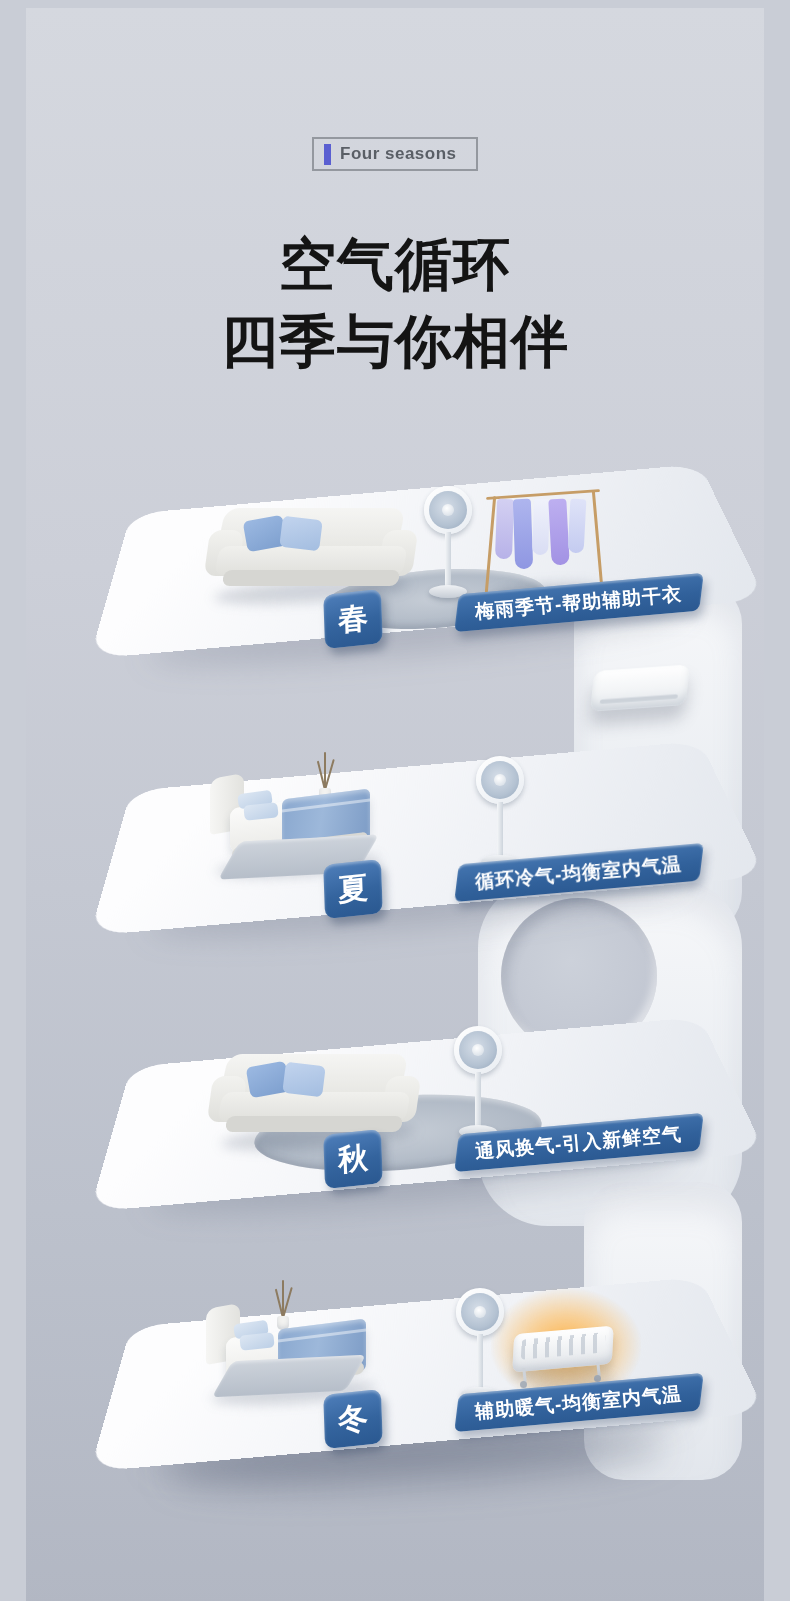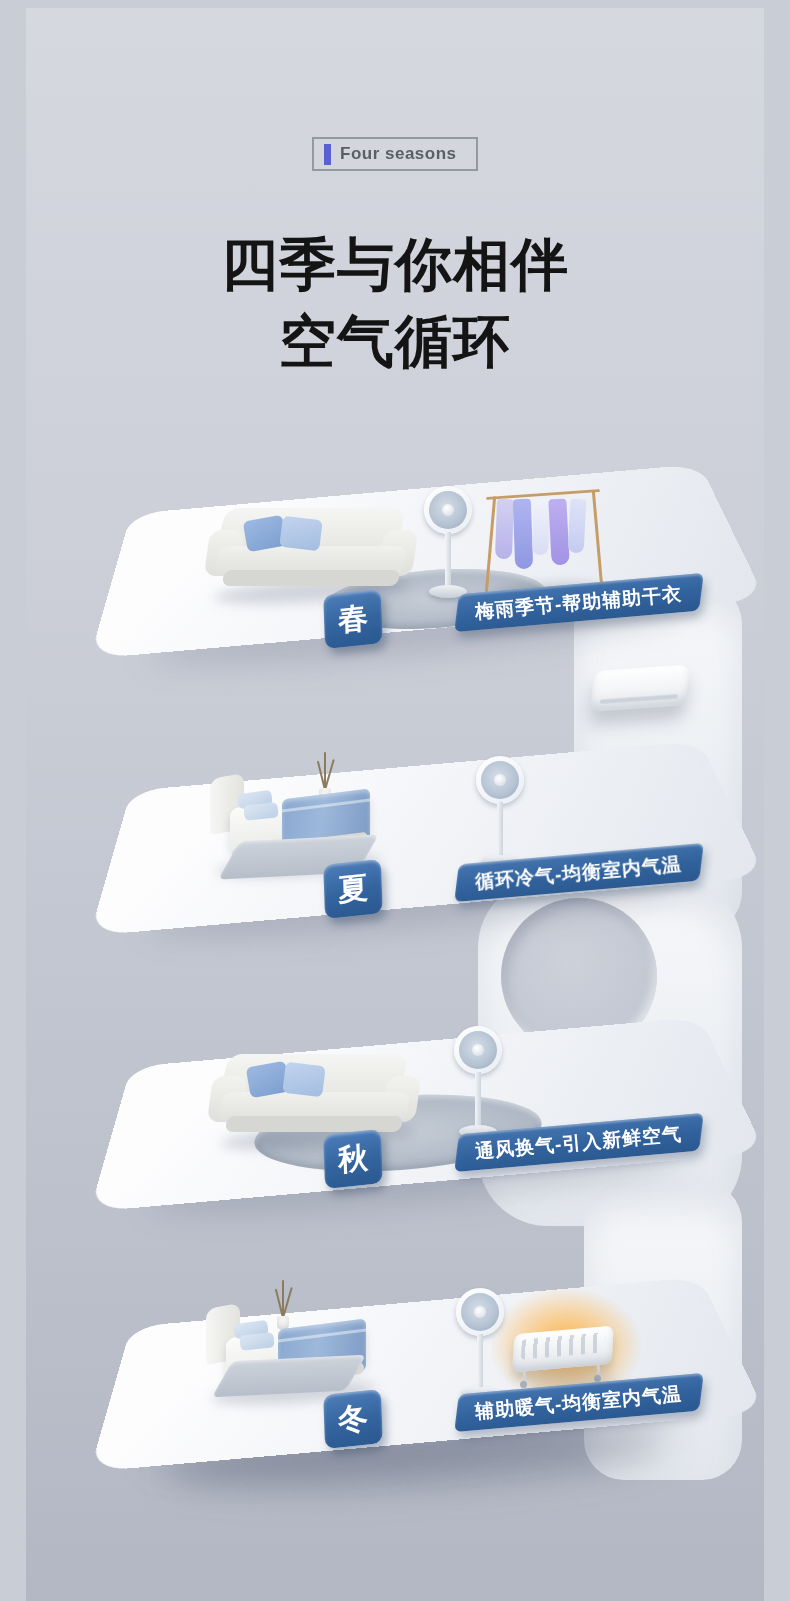--- a/index.html
+++ b/index.html
@@ -124,22 +124,22 @@
 </head>
 <body>
 
 <div class="page">
 
   <div class="fs-badge">
     <span class="fs-accent"></span>
     <span class="fs-label">Four seasons</span>
   </div>
   <div class="title">
+    <div>空气循环</div>
     <div>四季与你相伴</div>
-    <div>空气循环</div>
   </div>
 
   <div>
     <div class="band band-top"></div>
     <div class="band band-mid"></div>
     <div class="hole"></div>
     <div class="band band-bottom"></div>
     <div class="floor-shadow"></div>
     <div class="shelf-shadow" style="left:120px;top:600px"></div>
     <div class="shelf-shadow" style="left:120px;top:872px"></div>

